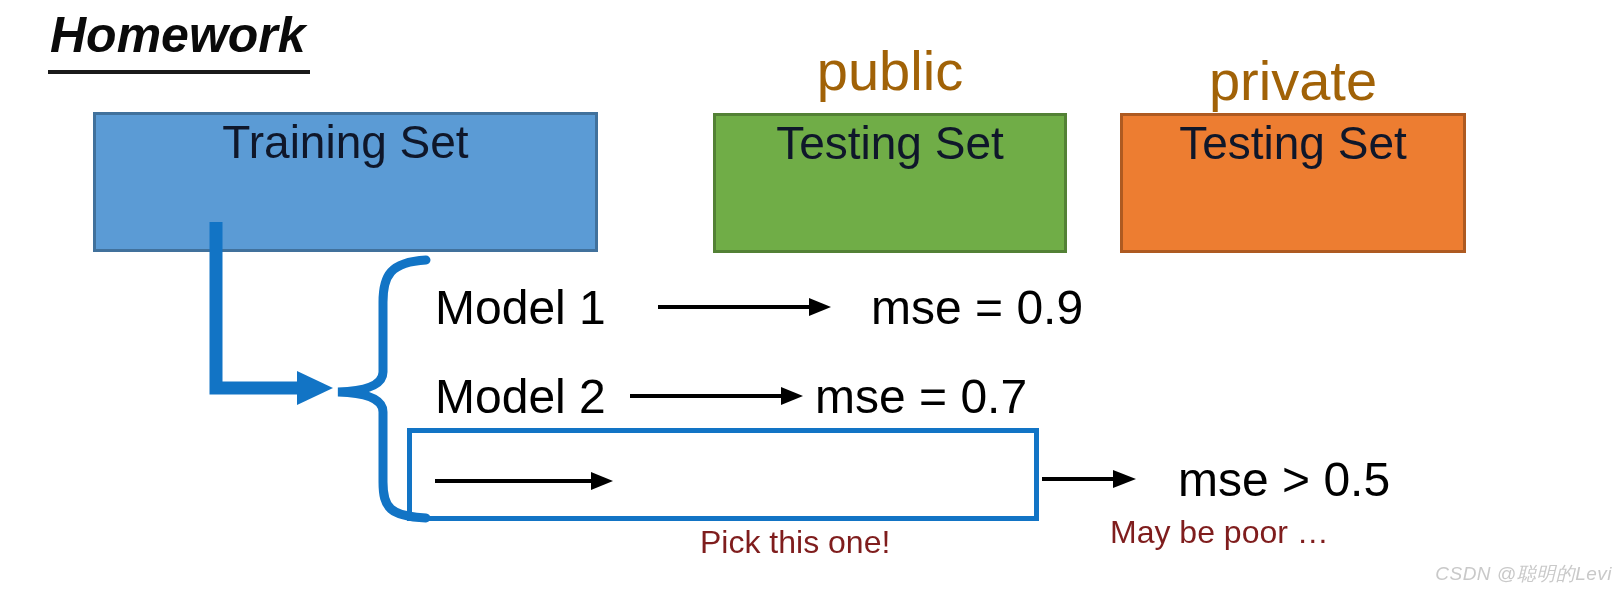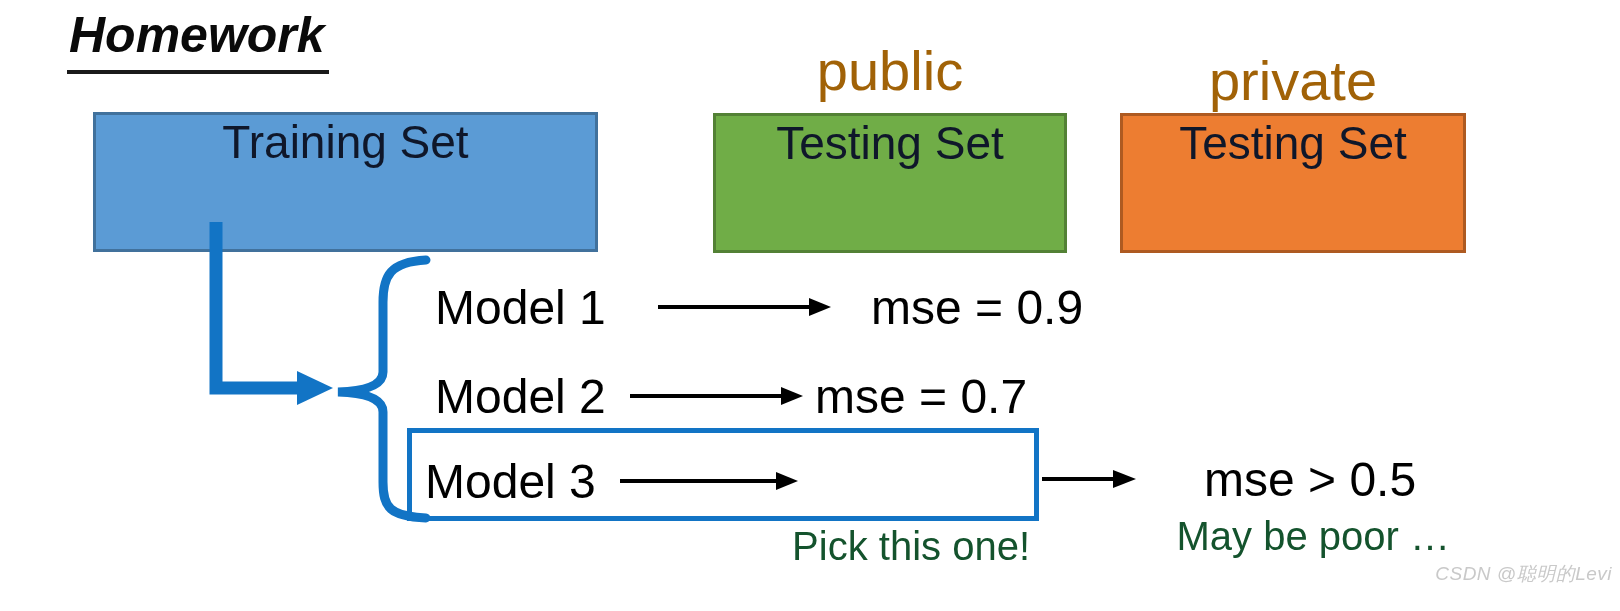--- a/index.html
+++ b/index.html
@@ -4,21 +4,21 @@
 <style>
   * { margin:0; padding:0; box-sizing:border-box; }
   body { background:#ffffff; font-family:"Liberation Sans", sans-serif; }
   .stage {
     position:relative; width:1620px; height:611px; background:#ffffff;
     overflow:hidden; color:#000;
   }
   .title {
     position:absolute; left:48px; top:6px;
     font-size:50px; font-weight:bold; font-style:italic; color:#0a0a0a;
-    padding:0 4px 6px 2px; border-bottom:4px solid #1a1a1a;margin-left:19px;
+    padding:0 4px 6px 2px; border-bottom:4px solid #1a1a1a;
   }
   .tag-label {
     position:absolute; font-size:56px; color:#a16207; text-align:center;
   }
   .tag-public  { left:713px; top:38px; width:354px; }
   .tag-private { left:1120px; top:48px; width:346px; }
   .dataset-box {
     position:absolute; top:112px; height:140px;
     display:flex; align-items:flex-start; justify-content:center;
     color:#0f172a; font-size:46px;
@@ -37,25 +37,25 @@
   .model-result { margin-left:12px; white-space:nowrap;text-align:center; }
   .row-1 { left:435px; top:277px;gap:28px; }
   .row-2 { left:435px; top:366px; }
   .row-3 { left:425px; top:451px; }
 
   .pick-rect {
     position:absolute; left:407px; top:428px; width:632px; height:93px;
     border:5px solid #1274C5; background:transparent;
   }
   .private-result {
-    position:absolute; left:1204px; top:451px; height:56px;
+    position:absolute; left:1178px; top:451px; height:56px;
     display:flex; align-items:center; font-size:48px; color:#000; white-space:nowrap;
   }
   .annotation {
-    position:absolute; font-size:40px; color:#14532d; text-align:right; white-space:nowrap;
+    position:absolute; font-size:32px; color:#7f1d1d; text-align:left; white-space:nowrap;
   }
   .anno-pick { left:700px; top:524px; width:330px; }
   .anno-poor { left:1110px; top:514px; width:340px; }
   .watermark {
     position:absolute; right:8px; bottom:24px;
     font-size:19px; color:#C9C9C9; letter-spacing:0.5px;font-style:italic;
   }
 </style>
 </head>
 <body>
@@ -100,21 +100,20 @@
   <div class="model-row row-2">
     <span class="model-name">Model 2</span>
     <svg class="row-arrow" width="175" height="24" aria-hidden="true">
       <line x1="2" y1="12" x2="156" y2="12" stroke="#000" stroke-width="4"></line>
       <polygon points="153,3 175,12 153,21" fill="#000"></polygon>
     </svg>
     <span class="model-result">mse = 0.7</span>
   </div>
 
   <div class="model-row row-3">
-    <span class="model-name">Model 3</span>
     <svg class="row-arrow" width="180" height="24" aria-hidden="true">
       <line x1="2" y1="12" x2="161" y2="12" stroke="#000" stroke-width="4"></line>
       <polygon points="158,3 180,12 158,21" fill="#000"></polygon>
     </svg>
   </div>
 
   <svg class="connector" style="left:1042px; top:466px;" width="96" height="26" aria-hidden="true">
     <line x1="0" y1="13" x2="74" y2="13" stroke="#000" stroke-width="4"></line>
     <polygon points="71,4 94,13 71,22" fill="#000"></polygon>
   </svg>

